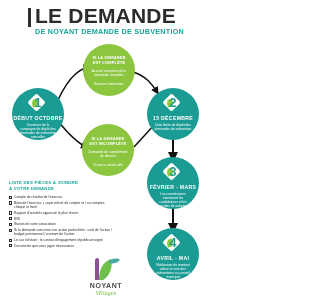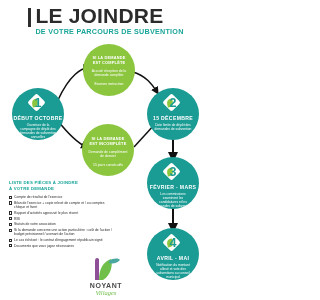--- a/index.html
+++ b/index.html
@@ -85,22 +85,22 @@
   svg.arrows { position:absolute; left:0; top:0; width:212px; height:300px; pointer-events:none; }
 </style>
 </head>
 <body>
 
 <div id="poster">
 
   <div class="header">
     <div class="title-wrap">
       <div class="title-bar"></div>
-      <div class="title">LE JOINDRE</div>
-      <div class="subtitle">DE VOTRE PARCOURS DE SUBVENTION</div>
+      <div class="title">LE DEMANDE</div>
+      <div class="subtitle">DE NOYANT DEMANDE DE SUBVENTION</div>
     </div>
   </div>
 
   <svg class="arrows" viewBox="0 0 212 300">
     <defs>
       <marker id="ah" markerWidth="6" markerHeight="6" refX="3.2" refY="2.6" orient="auto">
         <path d="M0,0 L5.4,2.6 L0,5.2 Z" fill="#111"></path>
       </marker>
     </defs>
 

